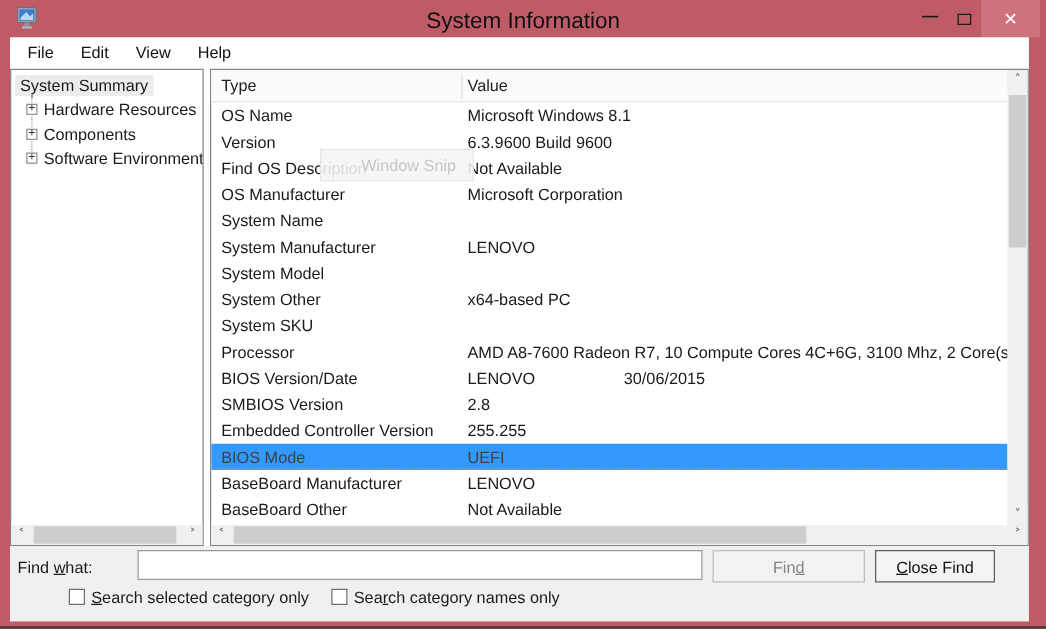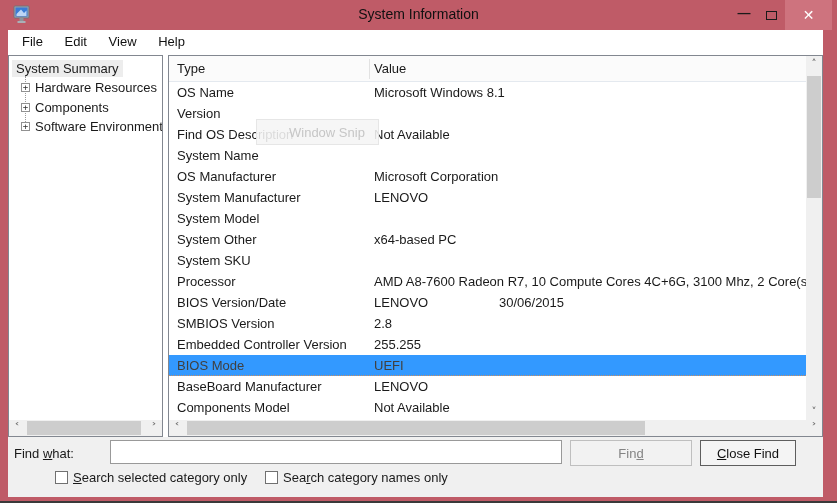--- a/index.html
+++ b/index.html
@@ -11,21 +11,21 @@
   #window {
     position:relative; width:837px; height:503px;
     background:#BF5B67; overflow:hidden;
     font-size:13px; color:#1a1a1a;
   }
   
   .titlebar { position:absolute; left:0; top:0; width:837px; height:30px; }
   .app-icon { position:absolute; left:13px; top:5px; width:17px; height:19px; }
   .win-title {
     position:absolute; left:0; right:0; top:6px; text-align:center;
-    font-size:14px; color:#101010;
+    font-size:18px; color:#101010;
   }
   .cap-btn {
     position:absolute; top:0; height:30px; display:flex;
     align-items:center; justify-content:center; cursor:default;
   }
   .btn-min { left:729px; width:28px; color:#1a1a1a; font-size:13px; }
   .btn-min span { position:relative; top:-3px; font-weight:bold; letter-spacing:-2px; }
   .btn-max { left:757px; width:28px; }
   .max-glyph { width:11px; height:9px; border:1.5px solid #1a1a1a; background:transparent; }
   .btn-close { left:785px; width:47px; background:#CE737E; color:#fff; font-size:14px; }
@@ -177,32 +177,33 @@
         <span>Window Snip</span>
       </div>
 
       <div class="tbody">
         <div class="trow">
             <span class="c-item">OS Name</span>
             <span class="c-val">Microsoft Windows 8.1</span>
           </div>
         <div class="trow">
             <span class="c-item">Version</span>
+            <span class="c-val">6.3.9600 Build 9600</span>
           </div>
         <div class="trow">
             <span class="c-item">Find OS Description</span>
             <span class="c-val">Not Available</span>
           </div>
         <div class="trow">
+            <span class="c-item">OS Manufacturer</span>
+            <span class="c-val">Microsoft Corporation</span>
+          </div>
+        <div class="trow">
             <span class="c-item">System Name</span>
             <span class="c-val"></span>
-          </div>
-        <div class="trow">
-            <span class="c-item">OS Manufacturer</span>
-            <span class="c-val">Microsoft Corporation</span>
           </div>
         <div class="trow">
             <span class="c-item">System Manufacturer</span>
             <span class="c-val">LENOVO</span>
           </div>
         <div class="trow">
             <span class="c-item">System Model</span>
             <span class="c-val"></span>
           </div>
         <div class="trow">
@@ -232,21 +233,21 @@
           </div>
         <div class="trow selected">
             <span class="c-item">BIOS Mode</span>
             <span class="c-val">UEFI</span>
           </div>
         <div class="trow">
             <span class="c-item">BaseBoard Manufacturer</span>
             <span class="c-val">LENOVO</span>
           </div>
         <div class="trow">
-            <span class="c-item">Components Model</span>
+            <span class="c-item">BaseBoard Other</span>
             <span class="c-val">Not Available</span>
           </div>
       </div>
 
       <div class="sb-track vsb">
         <div class="sb-arrow" style="top:0; left:0;">˄</div>
         <div class="sb-thumb" style="left:1px; top:20px; width:14px; height:122px;"></div>
         <div class="sb-arrow" style="bottom:0; left:0;">˅</div>
       </div>
 

